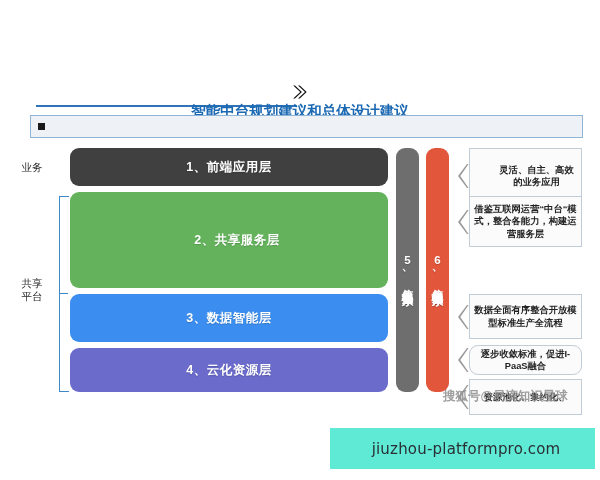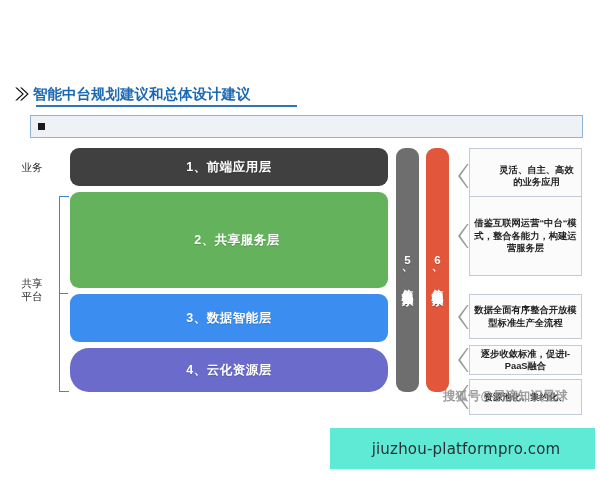--- a/index.html
+++ b/index.html
@@ -20,20 +20,21 @@
     position: absolute;
     left: 14px;
     top: 84px;
     width: 572px;
   }
   #title-row {
     display: flex;
     align-items: center;
     gap: 3px;
     height: 20px;
+    flex-direction: column;
   }
   #chevron-double-icon {
     width: 16px;
     height: 16px;
     flex: none;
     display: block;
   }
   #page-title {
     font-size: 14.5px;
     font-weight: bold;
@@ -122,21 +123,21 @@
     justify-content: center;
     color: #ffffff;
     font-size: 12.5px;
     font-weight: bold;
     letter-spacing: 0.5px;
     text-shadow: 0 1px 1px rgba(0,0,0,0.18);
   }
   #layer-frontend { top: 148px; height: 38px; }
   #layer-shared   { top: 192px; height: 96px; padding-left: 16px; }
   #layer-data     { top: 294px; height: 48px; }
-  #layer-cloud    { top: 348px; height: 44px; border-radius: 19px; }
+  #layer-cloud    { top: 348px; height: 44px; }
 
   
   .pillar-bar {
     position: absolute;
     top: 148px;
     height: 244px;
     width: 23px;
     box-sizing: border-box;
     border-radius: 9px;
     display: flex;
@@ -180,25 +181,25 @@
     text-align: center;
     padding: 3px 4px;
     display: flex;
     align-items: center;
     justify-content: center;
     width: 113px;
   }
   #note-row-1 { top: 148px; }
   #note-row-1 .note-box { height: 56px; padding-left: 26px; }
   #note-row-2 { top: 196px; }
-  #note-row-2 .note-box { height: 80px; }
+  #note-row-2 .note-box { height: 51px; }
   #note-row-3 { top: 294px; }
   #note-row-3 .note-box { height: 45px; }
   #note-row-4 { top: 345px; }
-  #note-row-4 .note-box { height: 30px; }
+  #note-row-4 .note-box { height: 30px; border-radius: 9px; }
   #note-row-5 { top: 379px; }
   #note-row-5 .note-box { height: 36px; }
 
   
   #watermark-text {
     position: absolute;
     left: 443px;
     top: 388px;
     font-size: 12.5px;
     font-weight: bold;

